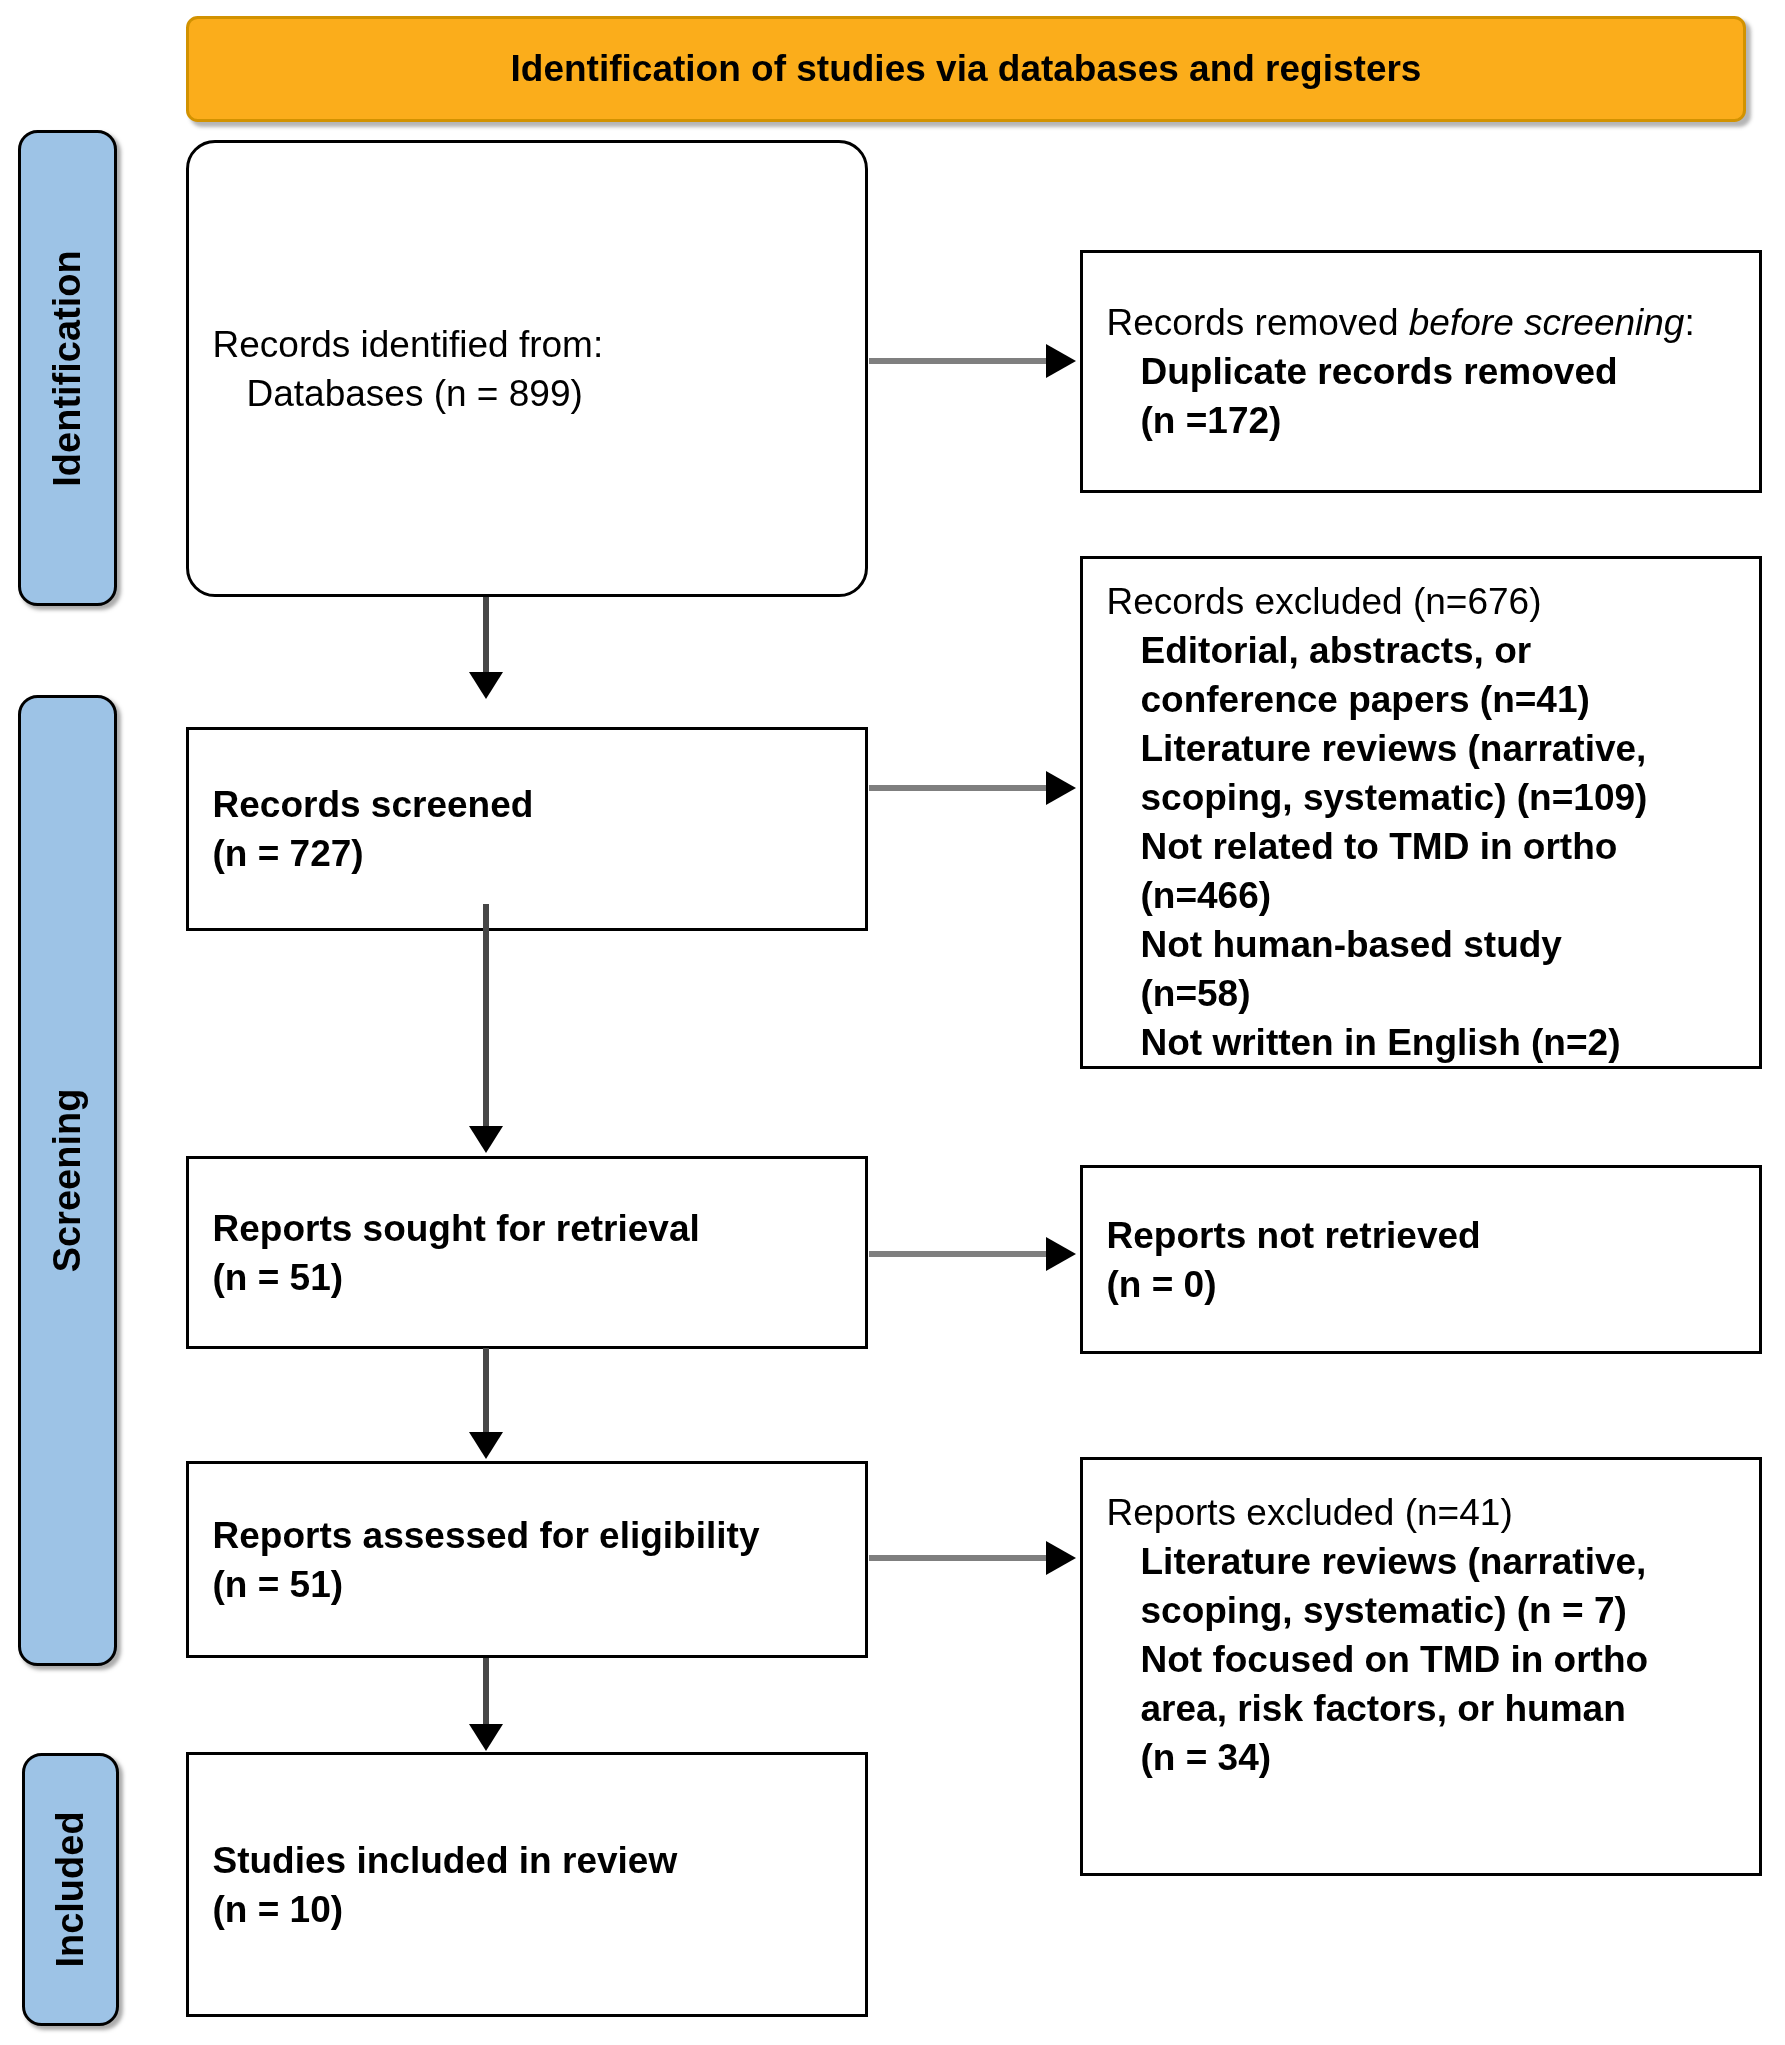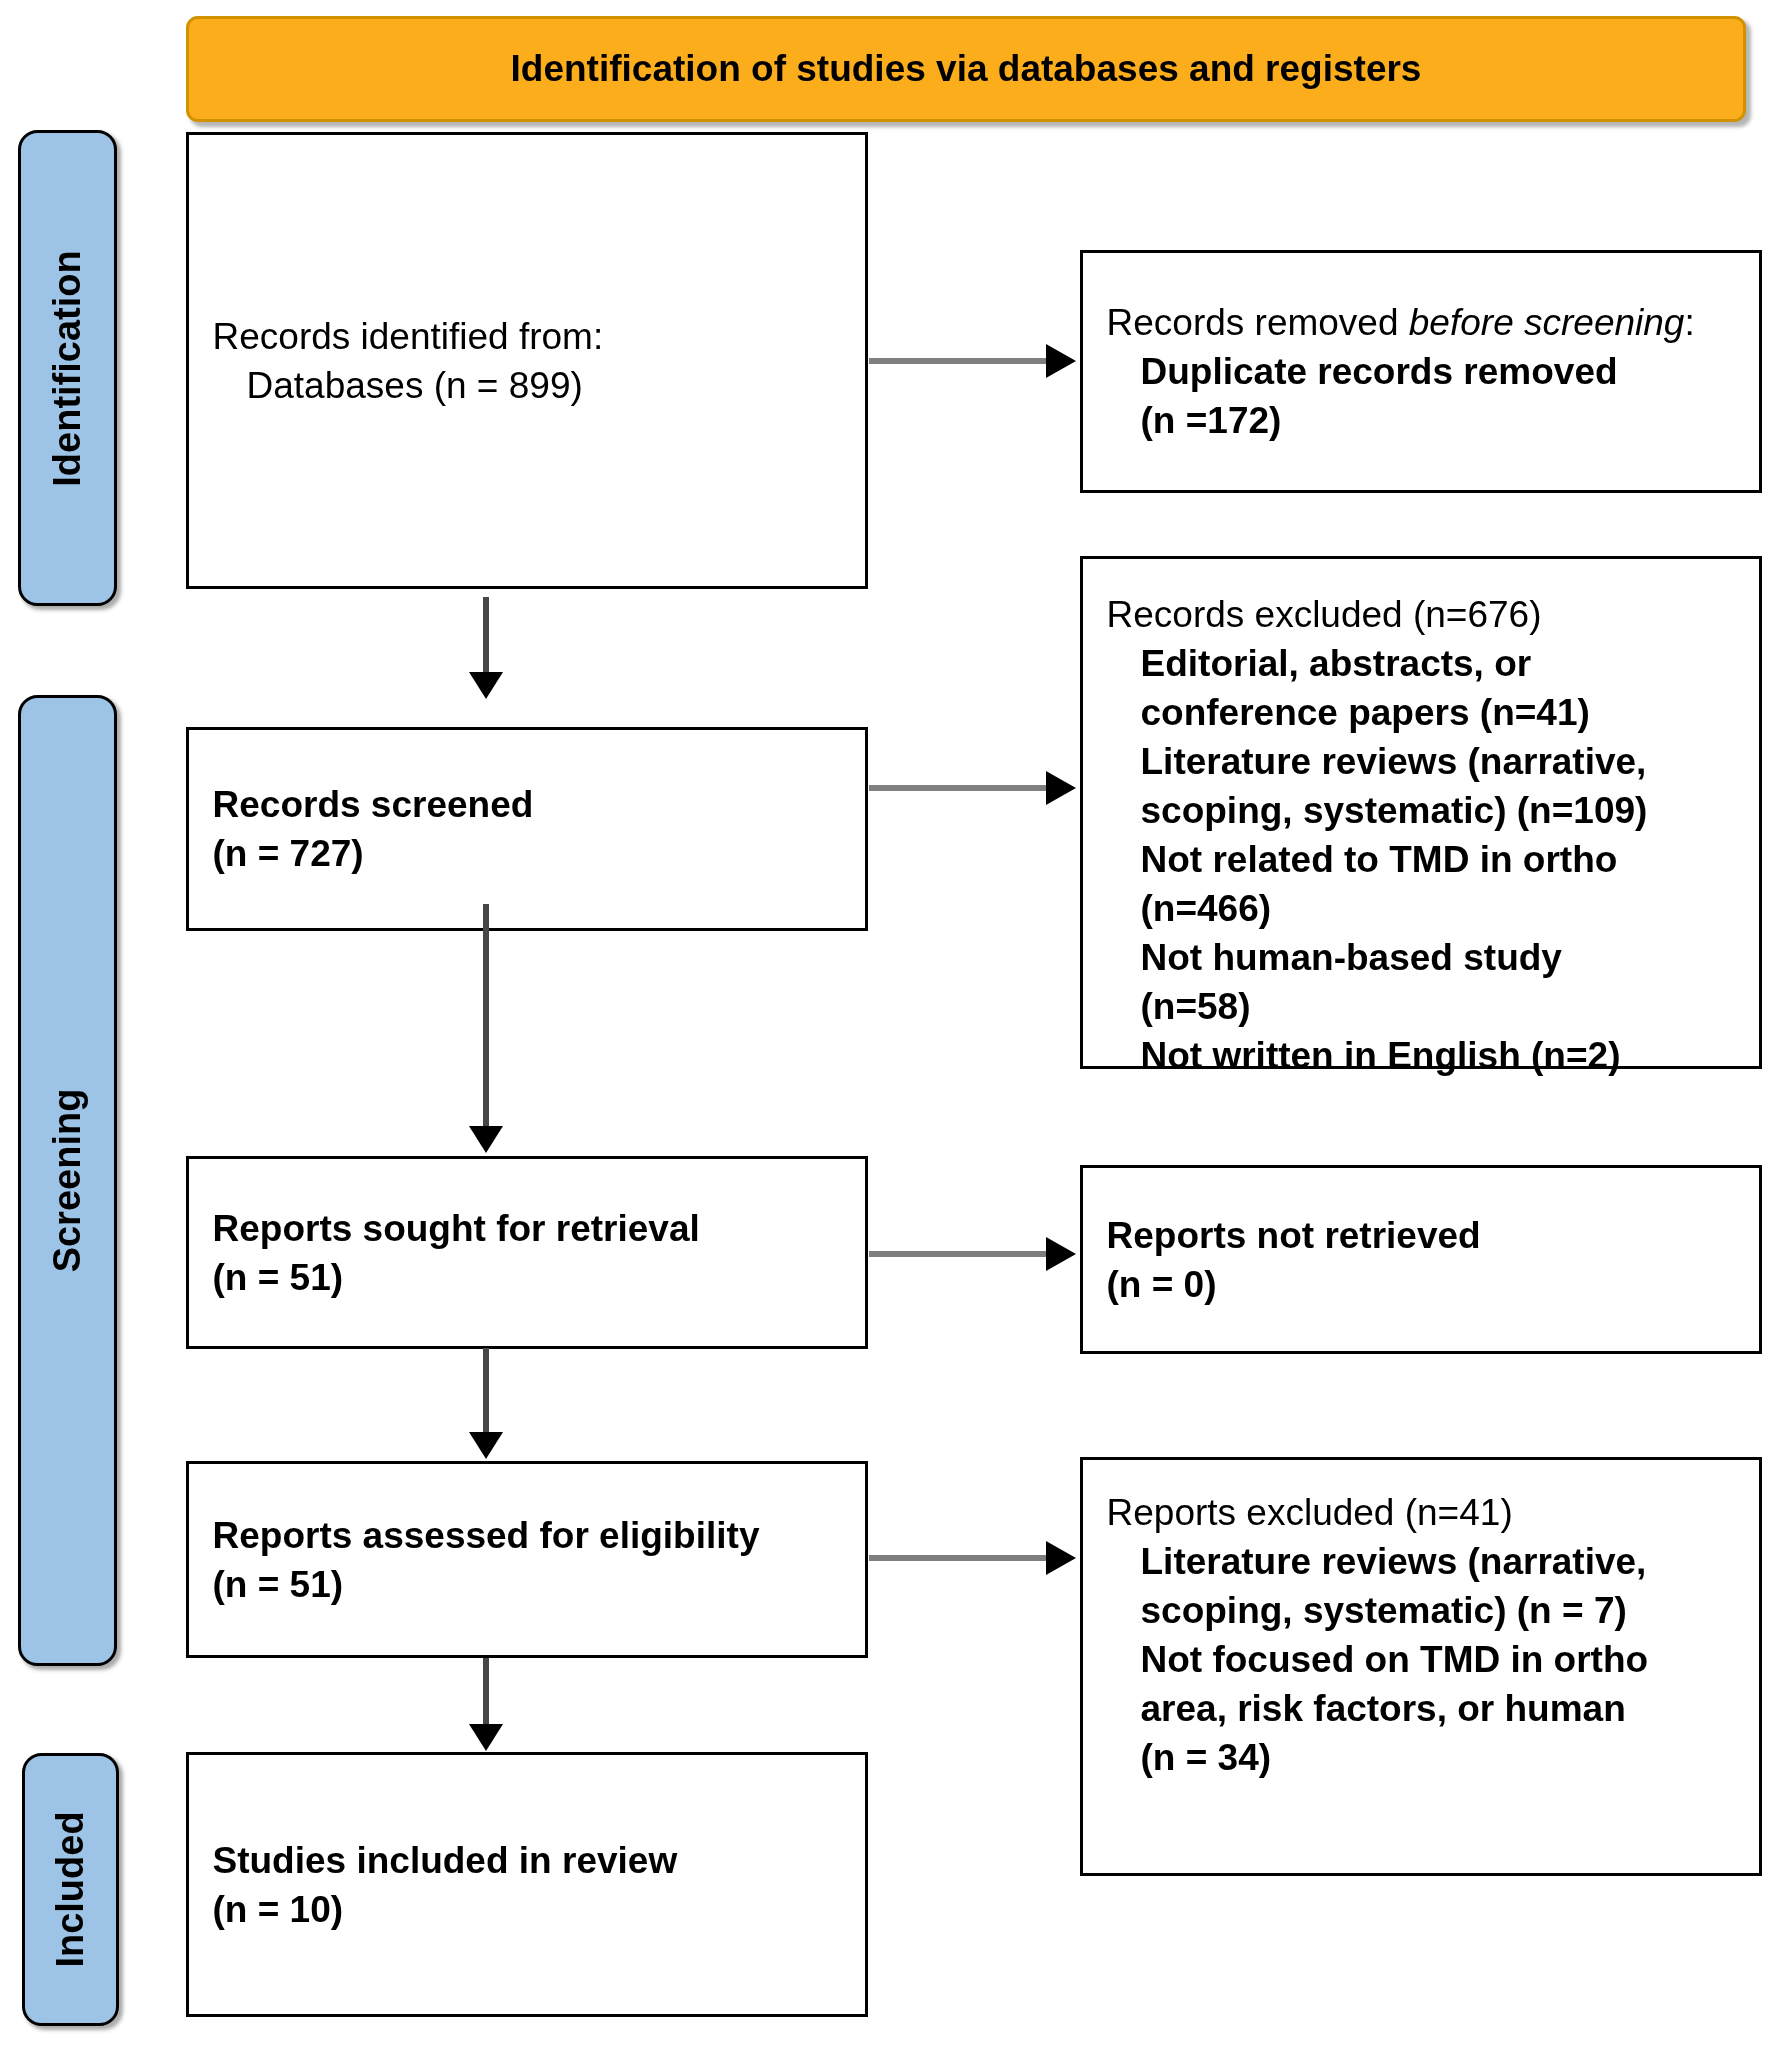--- a/index.html
+++ b/index.html
@@ -39,24 +39,24 @@
     position:absolute; background:#fff;
     border:3.3px solid var(--box-border,#000); box-sizing:border-box;
     display:flex; flex-direction:column; justify-content:center;
     font-size:37px; line-height:49px;
     padding:13px 15.7px 13px 23.5px;
   }
   .box.top-align { justify-content:flex-start; }
   .indent { margin-left:34px; }
   .pre { white-space:pre-line;font-weight:bold; }
 
-  #box-records-identified   { left:186px;  top:132px;  width:682px; height:457px; }
+  #box-records-identified   { left:186px;  top:140px;  width:682px; height:457px;border-radius:29px; }
   #box-records-removed      { left:1080px; top:250px;  width:682px; height:243px; }
   #box-records-screened     { left:186px;  top:727px; width:682px; height:204px; }
-  #box-records-excluded     { left:1080px; top:556px;  width:682px; height:513px; padding-top:31px; }
+  #box-records-excluded     { left:1080px; top:556px;  width:682px; height:513px; padding-top:18px; }
   #box-reports-sought       { left:186px;  top:1156px; width:682px; height:193px; }
   #box-reports-not-retrieved{ left:1080px; top:1165px; width:682px; height:189px; }
   #box-reports-assessed     { left:186px;  top:1461px; width:682px; height:197px; }
   #box-reports-excluded     { left:1080px; top:1457px; width:682px; height:419px; padding-top:28px; }
   #box-studies-included     { left:186px;  top:1752px; width:682px; height:265px; }
 
   
   .arrow-h { position:absolute; height:34px; }
   .arrow-h .shaft {
     position:absolute; left:0; right:29px; top:14.4px; height:5.9px;

